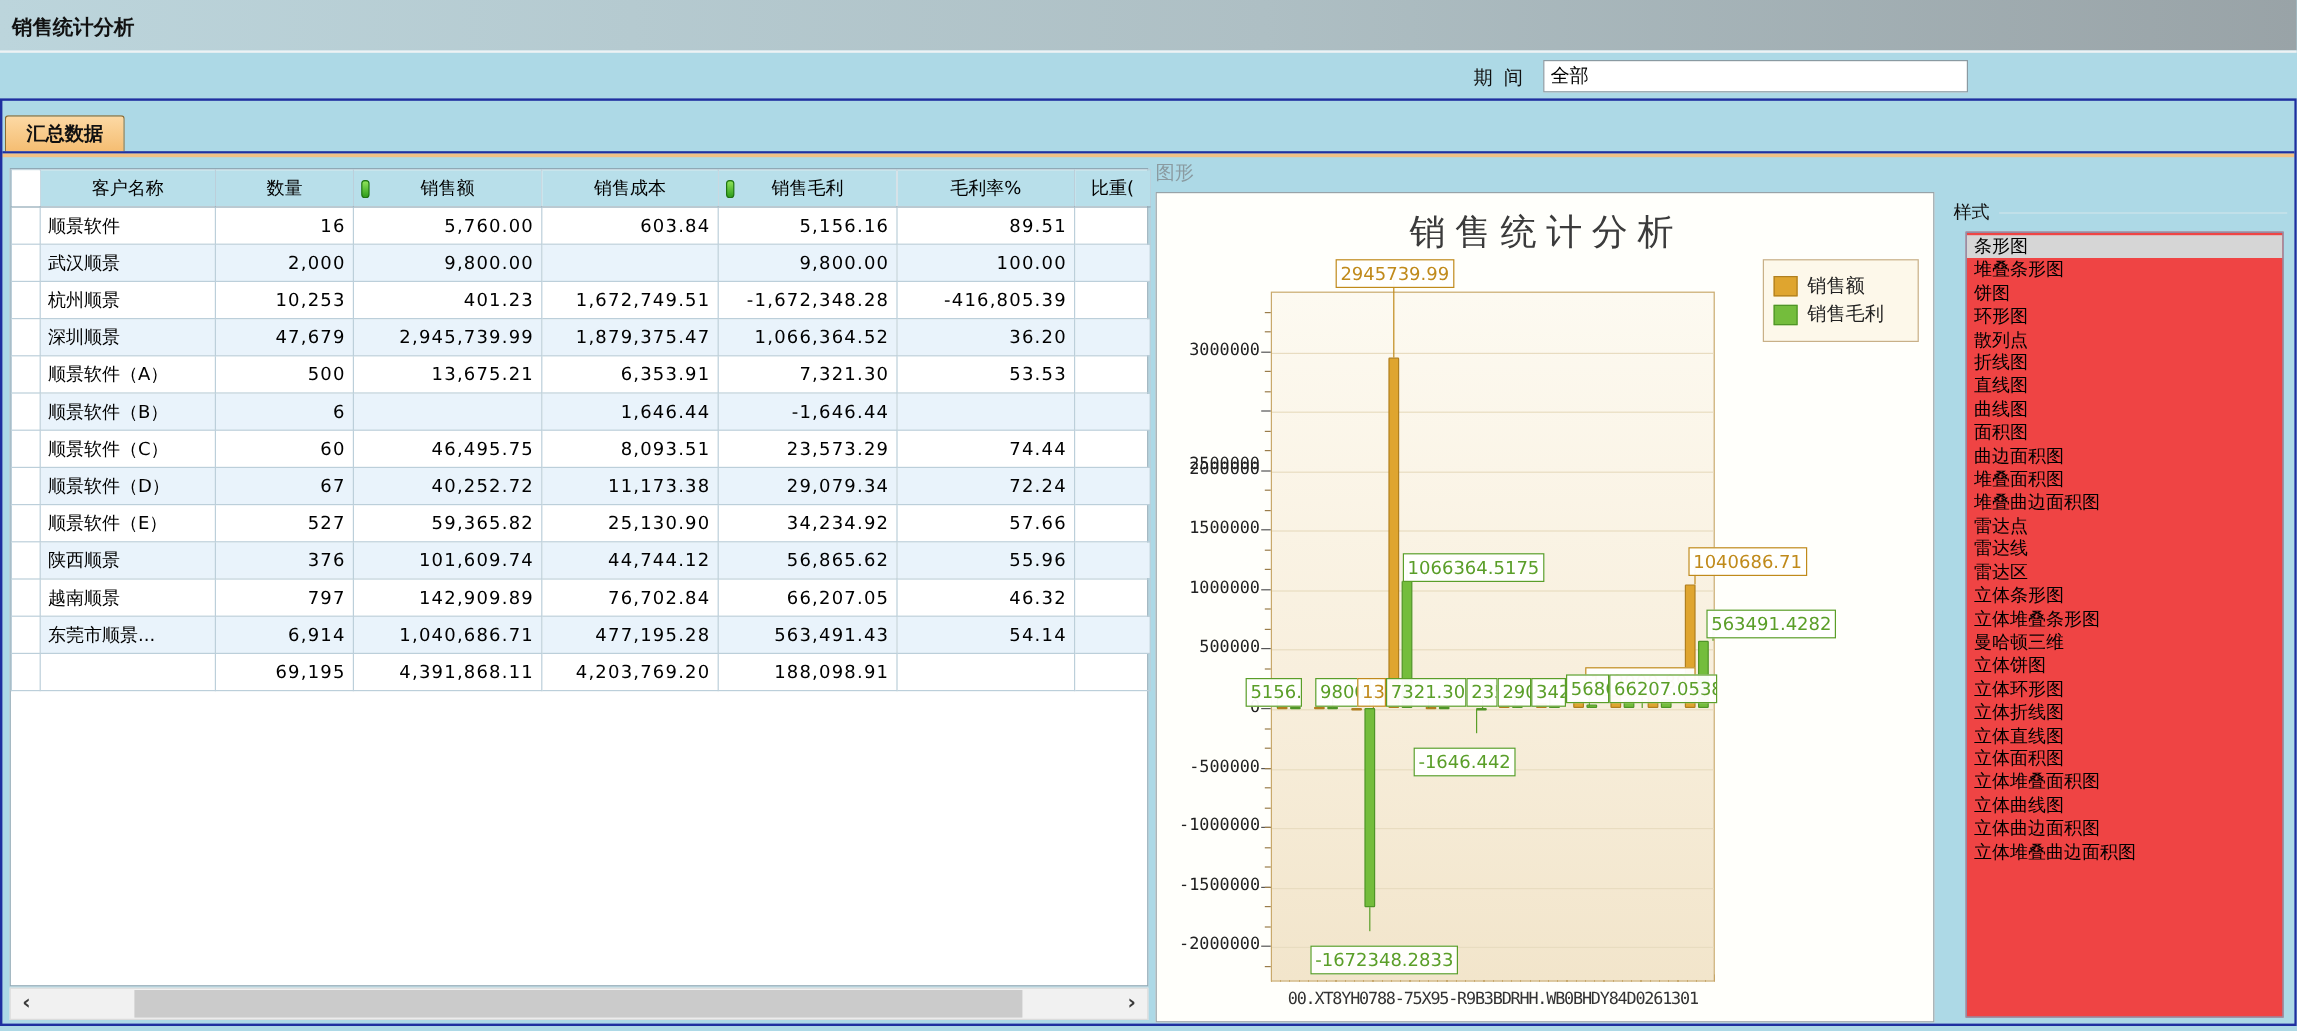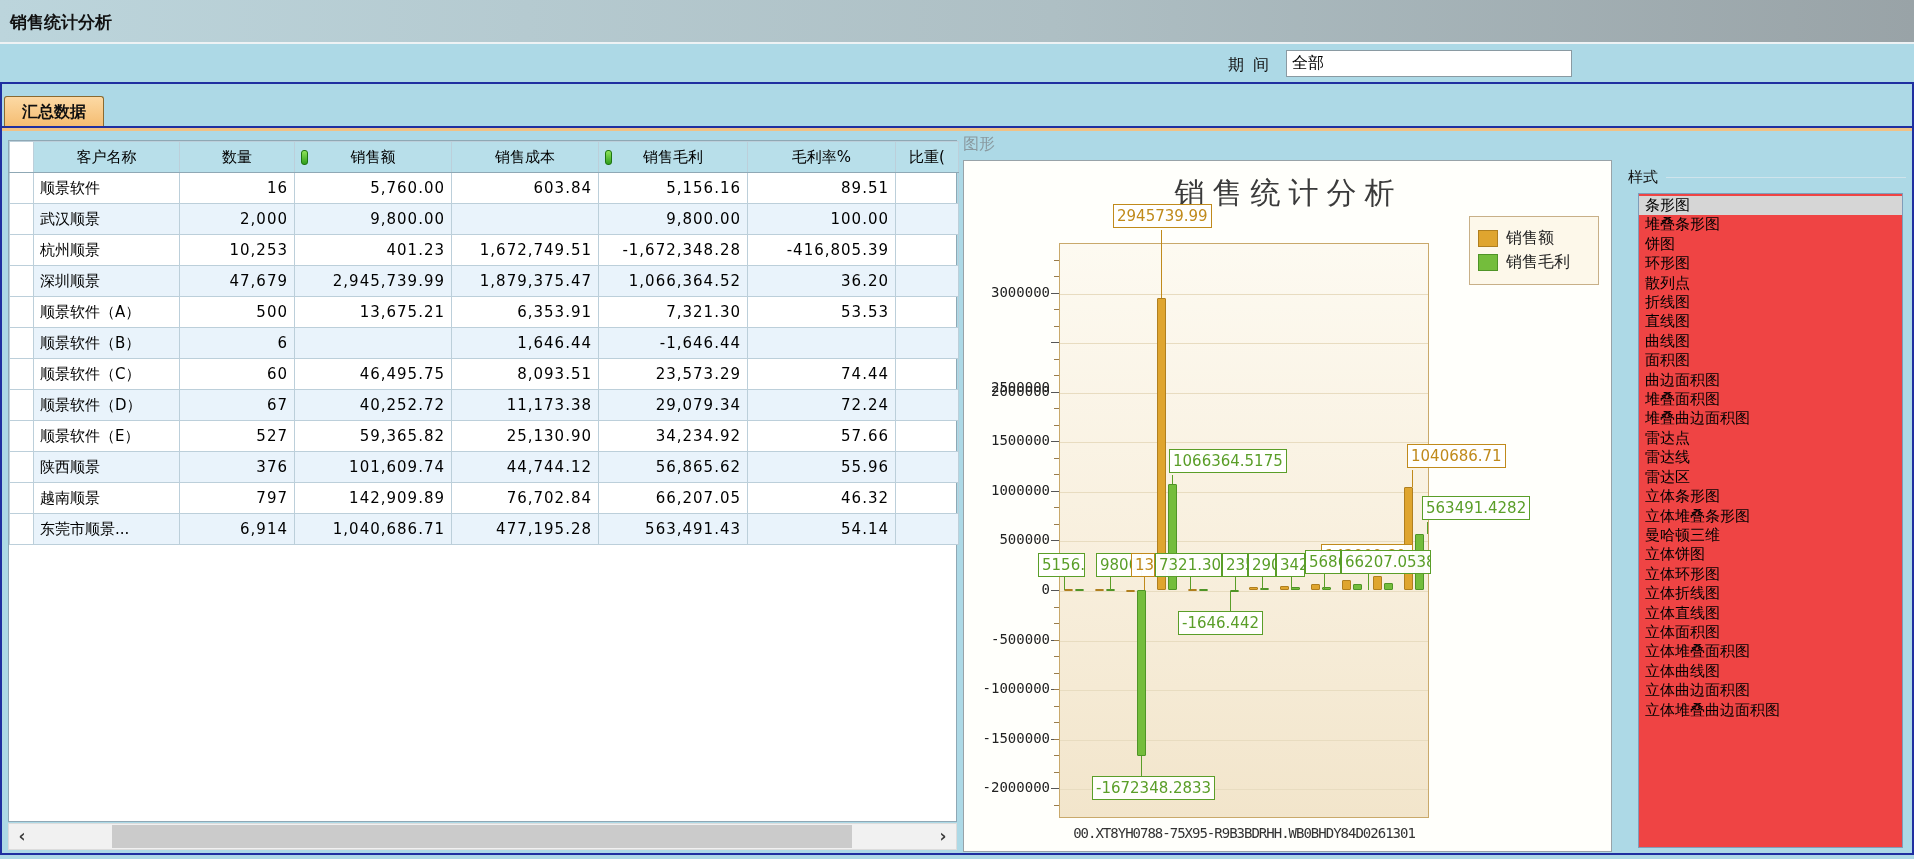--- a/index.html
+++ b/index.html
@@ -12,21 +12,21 @@
   
   #titlebar {
     position:absolute; left:0; top:0; width:1914px; height:44px;
     background:linear-gradient(to right,#bcd5dc 0%, #aebfc4 55%, #99a3a7 100%);
     border-bottom:2px solid #eef2f4;
   }
   #titlebar .t { position:absolute; left:10px; top:11px; font-size:17px; font-weight:bold; color:#111; }
   #filterband { position:absolute; left:0; top:46px; width:1914px; height:36px; background:#ADD9E6; }
   #period-label { position:absolute; left:1228px; top:55px; font-size:16px; color:#111; letter-spacing:2px;}
   #period-input {
-    position:absolute; left:1286px; top:50px; width:286px; height:27px;
+    position:absolute; left:1286px; top:50px; width:354px; height:27px;
     border:1px solid #8a9aa2; background:#fff; font-size:16px; padding:2px 5px;
     font-family:"DejaVu Sans", sans-serif;
   }
   
   #region-border {
     position:absolute; left:0; top:82px; width:1914px; height:773px;
     border:2px solid #1F2FA0; pointer-events:none; z-index:40;
   }
   #tab-summary {
     position:absolute; left:4px; top:96px; width:100px; height:30px; z-index:5;
@@ -80,21 +80,21 @@
   .ytick { position:absolute; height:1px; background:#555; }
   .ytick.minor { background:#9a7c4a; }
   #xtick-strip { position:absolute; left:95px; width:370px; height:6px;
     background:repeating-linear-gradient(to right,#a97f2f 0 1px,transparent 1px 7.7px); }
   #x-garble { position:absolute; left:35px; width:490px; text-align:center;
     font-family:"DejaVu Sans Mono", monospace; font-size:14px; color:#333; letter-spacing:-1px;
     white-space:nowrap; overflow:hidden; }
   .bar { position:absolute; width:9px; border-radius:1px; }
   .lead { position:absolute; width:1px; }
   .ann { position:absolute; background:rgba(255,255,254,0.96); border:1px solid;
-    font-size:15px; padding:1px 3px; height:24px; line-height:20px; white-space:nowrap; overflow:hidden; }
+    font-size:15px; padding:1px 3px; height:24px; line-height:20px; white-space:nowrap; overflow:hidden;margin-top:12px; }
   .ann.sales { border-color:#C08A1B; color:#C08A1B; }
   .ann.profit { border-color:#5A9E28; color:#5A9E28; }
   #legend { position:absolute; left:505px; top:55px; width:130px;
     background:#FDF8EA; border:1px solid #C8B088; padding:8px 8px; z-index:6; }
   .legend-row { display:flex; align-items:center; margin:3px 0; }
   .legend-swatch { width:20px; height:17px; margin-right:8px; border:1px solid; }
   .legend-text { font-size:16px; color:#222; }
   
   #style-label { position:absolute; left:1628px; top:168px; font-size:15px; color:#111; }
   #style-groupline { position:absolute; left:1666px; top:177px; width:240px; height:1px; background:#cfe4ec; }
@@ -256,20 +256,30 @@
           <td class="c-num"></td>
         </tr>
         <tr class="alt">
           <td class="sel"></td>
           <td class="c-name">东莞市顺景...</td>
           <td class="c-num">6,914</td>
           <td class="c-num">1,040,686.71</td>
           <td class="c-num">477,195.28</td>
           <td class="c-num">563,491.43</td>
           <td class="c-num">54.14</td>
+          <td class="c-num"></td>
+        </tr>
+        <tr>
+          <td class="sel"></td>
+          <td class="c-name"></td>
+          <td class="c-num">69,195</td>
+          <td class="c-num">4,391,868.11</td>
+          <td class="c-num">4,203,769.20</td>
+          <td class="c-num">188,098.91</td>
+          <td class="c-num"></td>
           <td class="c-num"></td>
         </tr>
       </tbody>
   </table>
 </div>
 
 <div id="grid-scroll">
   <div class="scroll-btn" style="left:0"><span>‹</span></div>
   <div id="scroll-thumb"></div>
   <div class="scroll-btn" style="right:0"><span>›</span></div>

